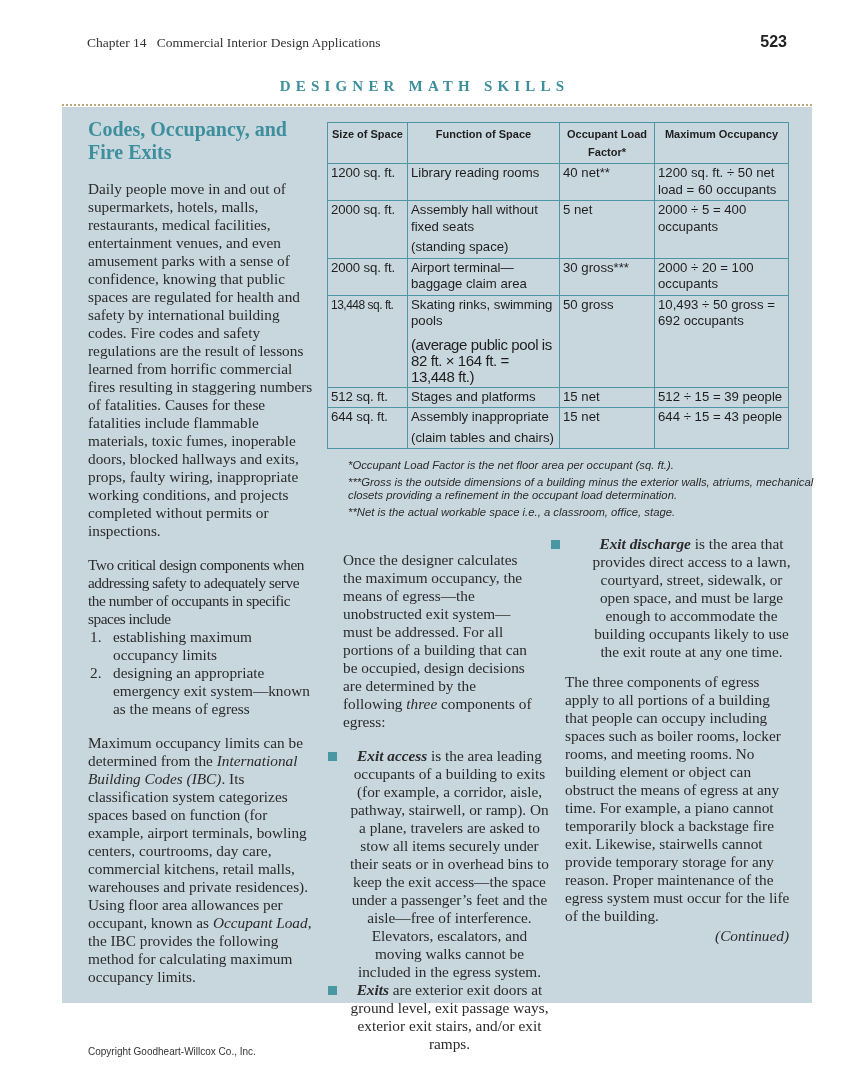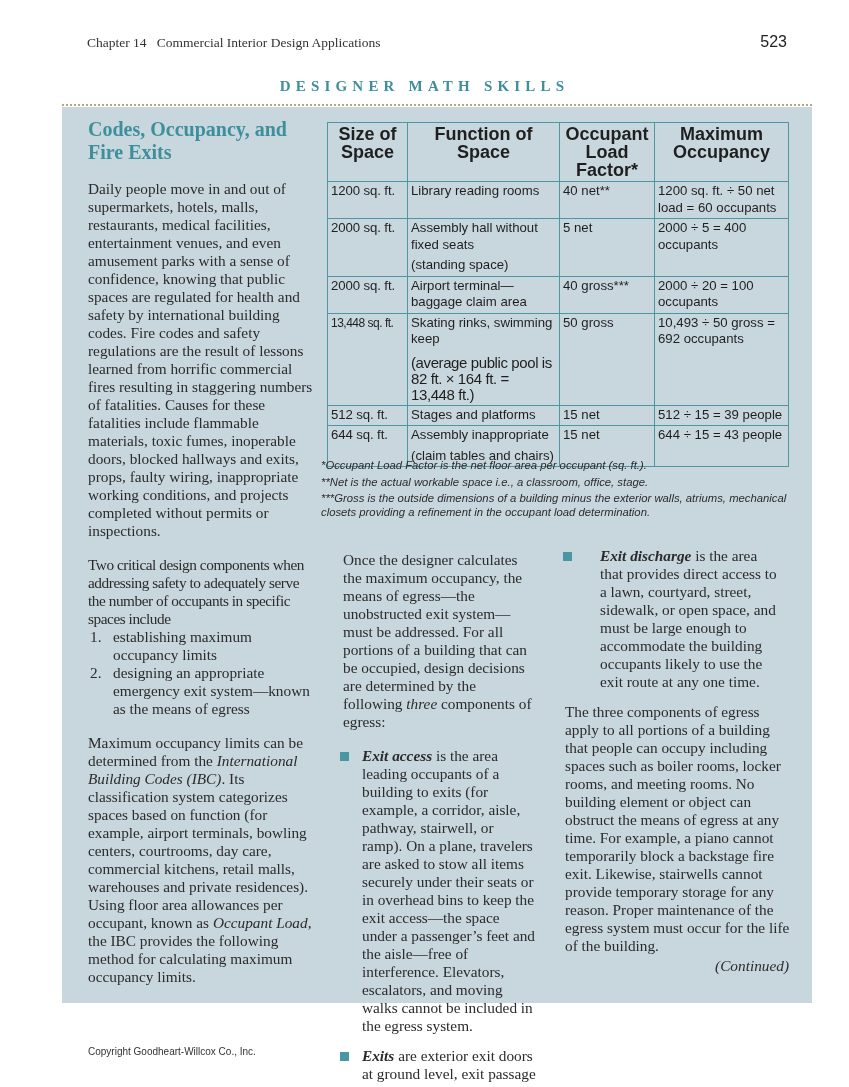--- a/index.html
+++ b/index.html
@@ -1,21 +1,21 @@
 <!DOCTYPE html>
 <html><head>
 <meta charset="utf-8">
 <style>
   html, body { margin: 0; padding: 0; background: #ffffff; }
   body { width: 849px; height: 1087px; position: relative; overflow: hidden; color: #2a2a2a; }
   .serif { font-family: "Liberation Serif", "DejaVu Serif", serif; }
   .sans { font-family: "Liberation Sans", "DejaVu Sans", sans-serif; }
 
   #running-head { position: absolute; left: 87px; top: 35px; font-size: 13.5px; color: #333; }
-  #page-number { position: absolute; right: 62px; top: 33px; font-size: 16px; font-weight: normal; color: #222; margin-left: 11px; }
+  #page-number { position: absolute; right: 62px; top: 33px; font-size: 16px; font-weight: bold; color: #222; margin-left: 11px; }
 
   #feature-label { position: absolute; left: 0; width: 849px; top: 78px; text-align: center;
     font-size: 15px; letter-spacing: 5.2px; color: #3d8f9c; font-weight: bold; }
 
   #dotted-rule { position: absolute; left: 62px; top: 104px; width: 750px; height: 0;
     border-top: 2px dotted #b8a97a; }
 
   #panel { position: absolute; left: 62px; top: 107px; width: 750px; height: 896px; background: #c8d6de; }
 
   
@@ -23,34 +23,34 @@
   #box-title { font-size: 20px; line-height: 23px; color: #3d8f9c; font-weight: bold; margin: 0 0 9px 0; }
   .para { margin: 16px 0 14px 0; }
   ol.steps { margin: 0; padding: 0; list-style: none; }
   ol.steps li { position: relative; padding-left: 25px; }
   ol.steps li .num { position: absolute; left: 2px; }
 
   
   #occ-table { position: absolute; left: 327px; top: 122px; width: 461px; border-collapse: collapse;
     font-size: 13.2px; line-height: 16.5px; color: #1f1f1f; table-layout: fixed; }
   #occ-table th, #occ-table td { border: 1.5px solid #4e96a4; vertical-align: top; padding: 1px 3px 2px 3px; text-align: left; }
-  #occ-table th { font-weight: bold; text-align: center; font-size: 18px; line-height: 18px; padding-top: 2px; }
+  #occ-table th { font-weight: bold; text-align: center; font-size: 11px; line-height: 18px; padding-top: 2px; }
   #occ-table td .sub { display: block; margin-top: 4px; }
   #occ-table td .small { display: block; margin-top: 7px; font-size: 15px; line-height: 16px; letter-spacing: -0.4px; }
   #occ-table td.c1 { letter-spacing: -0.1px; }
   #occ-table td.c1.tiny { font-size: 12px; letter-spacing: -0.5px; }
 
-  #footnotes { position: absolute; left: 321px; top: 459px; width: 470px; font-size: 11.3px; line-height: 13.5px;
+  #footnotes { position: absolute; left: 348px; top: 459px; width: 470px; font-size: 11.3px; line-height: 13.5px;
     font-style: italic; color: #2b2b2b; }
   #footnotes p { margin: 0 0 3px 0; }
 
   
   #mid-col { position: absolute; left: 327px; top: 535px; width: 222px; font-size: 15.3px; line-height: 18px; color: #2b2b2b; }
   #right-col { position: absolute; left: 565px; top: 535px; width: 230px; font-size: 15.3px; line-height: 18px; color: #2b2b2b; }
-  .bullet { position: relative; padding-left: 23px; margin: 12px; }
+  .bullet { position: relative; padding-left: 23px; margin: 0; text-align: center; }
   .bullet .sq { position: absolute; left: 1px; top: 5px; width: 9px; height: 9px; background: #4a97a4; }
   .bullet b { font-style: italic; font-weight: bold; }
   em { font-style: italic; }
   #continued { text-align: right; font-style: italic; margin-top: 2px; padding-right: 6px; }
 
   #copyright { position: absolute; left: 88px; top: 1046px; font-size: 10px; color: #333; }
 </style>
 </head>
 <body>
 
@@ -99,48 +99,48 @@
     </tr>
     <tr>
       <td class="c1">2000 sq. ft.</td>
       <td><span>Assembly hall without fixed seats</span><span class="sub">(standing space)</span></td>
       <td>5 net</td>
       <td>2000 ÷ 5 = 400 occupants</td>
     </tr>
     <tr>
       <td class="c1">2000 sq. ft.</td>
       <td><span>Airport terminal—baggage claim area</span></td>
-      <td>40 gross***</td>
+      <td>30 gross***</td>
       <td>2000 ÷ 20 = 100 occupants</td>
     </tr>
     <tr>
       <td class="c1 tiny">13,448 sq. ft.</td>
-      <td><span>Skating rinks, swimming keep</span><span class="small">(average public pool is 82 ft. × 164 ft. = 13,448 ft.)</span></td>
+      <td><span>Skating rinks, swimming pools</span><span class="small">(average public pool is 82 ft. × 164 ft. = 13,448 ft.)</span></td>
       <td>50 gross</td>
       <td>10,493 ÷ 50 gross = 692 occupants</td>
     </tr>
     <tr>
       <td class="c1">512 sq. ft.</td>
       <td><span>Stages and platforms</span></td>
       <td>15 net</td>
       <td>512 ÷ 15 = 39 people</td>
     </tr>
     <tr>
       <td class="c1">644 sq. ft.</td>
       <td><span>Assembly inappropriate</span><span class="sub">(claim tables and chairs)</span></td>
       <td>15 net</td>
       <td>644 ÷ 15 = 43 people</td>
     </tr>
   </tbody>
 </table>
 
 <div id="footnotes" class="sans">
   <p>*Occupant Load Factor is the net floor area per occupant (sq. ft.).</p>
+  <p>***Gross is the outside dimensions of a building minus the exterior walls, atriums, mechanical closets providing a refinement in the occupant load determination.</p>
   <p>**Net is the actual workable space i.e., a classroom, office, stage.</p>
-  <p>***Gross is the outside dimensions of a building minus the exterior walls, atriums, mechanical closets providing a refinement in the occupant load determination.</p>
 </div>
 
 <div id="mid-col" class="serif">
   <p style="margin:16px;"><span>Once the designer calculates the maximum occupancy, the means of egress—the unobstructed exit system—must be addressed. For all portions of a building that can be occupied, design decisions are determined by the following </span><em>three</em><span> components of egress:</span></p>
   <p class="bullet"><span class="sq"></span><b>Exit access</b><span> is the area leading occupants of a building to exits (for example, a corridor, aisle, pathway, stairwell, or ramp). On a plane, travelers are asked to stow all items securely under their seats or in overhead bins to keep the exit access—the space under a passenger’s feet and the aisle—free of interference. Elevators, escalators, and moving walks cannot be included in the egress system.</span></p>
   <p class="bullet"><span class="sq"></span><b>Exits</b><span> are exterior exit doors at ground level, exit passage ways, exterior exit stairs, and/or exit ramps.</span></p>
 </div>
 
 <div id="right-col" class="serif">
   <p class="bullet" style="margin-bottom:12px;"><span class="sq" style="left:-14px;"></span><b>Exit discharge</b><span> is the area that provides direct access to a lawn, courtyard, street, sidewalk, or open space, and must be large enough to accommodate the building occupants likely to use the exit route at any one time.</span></p>

